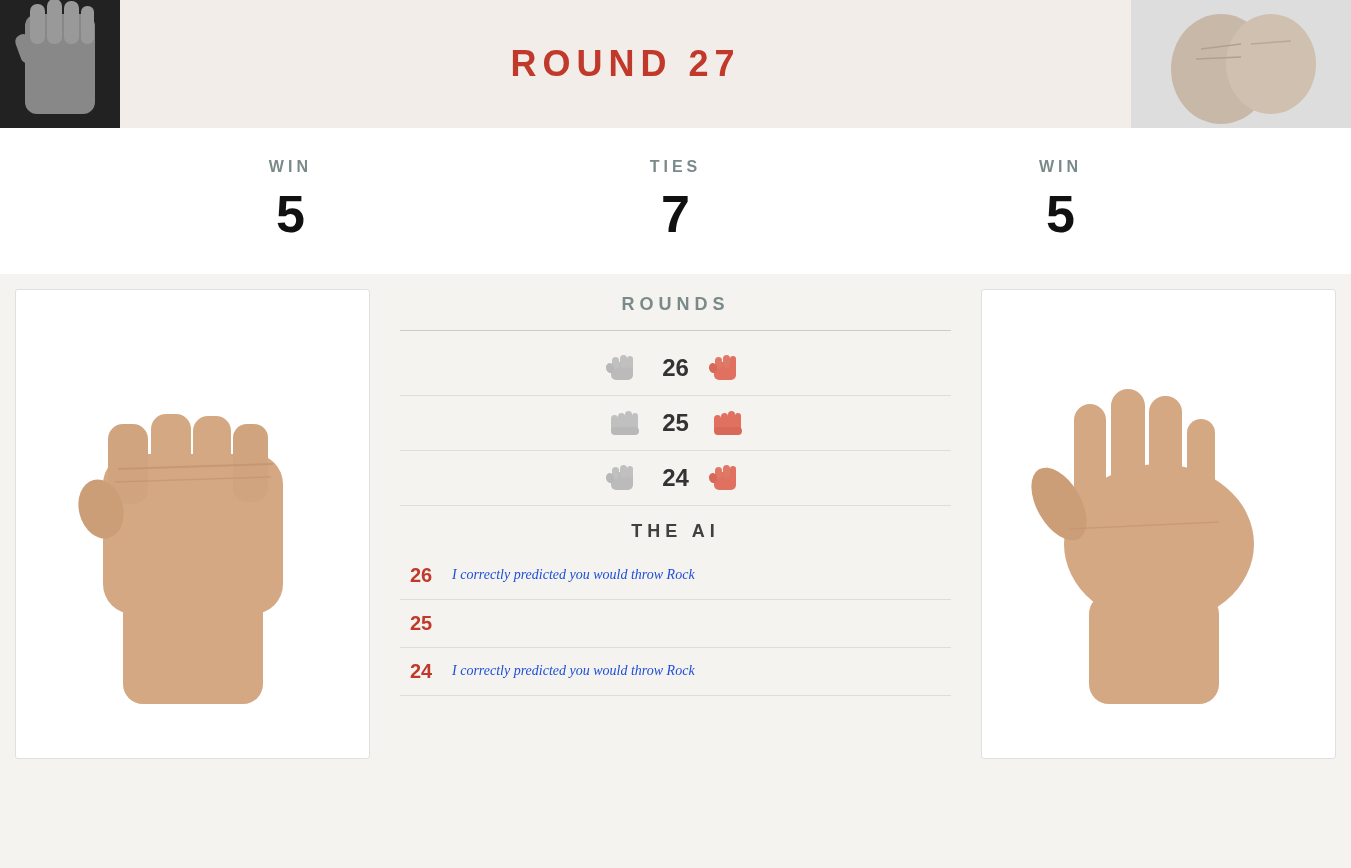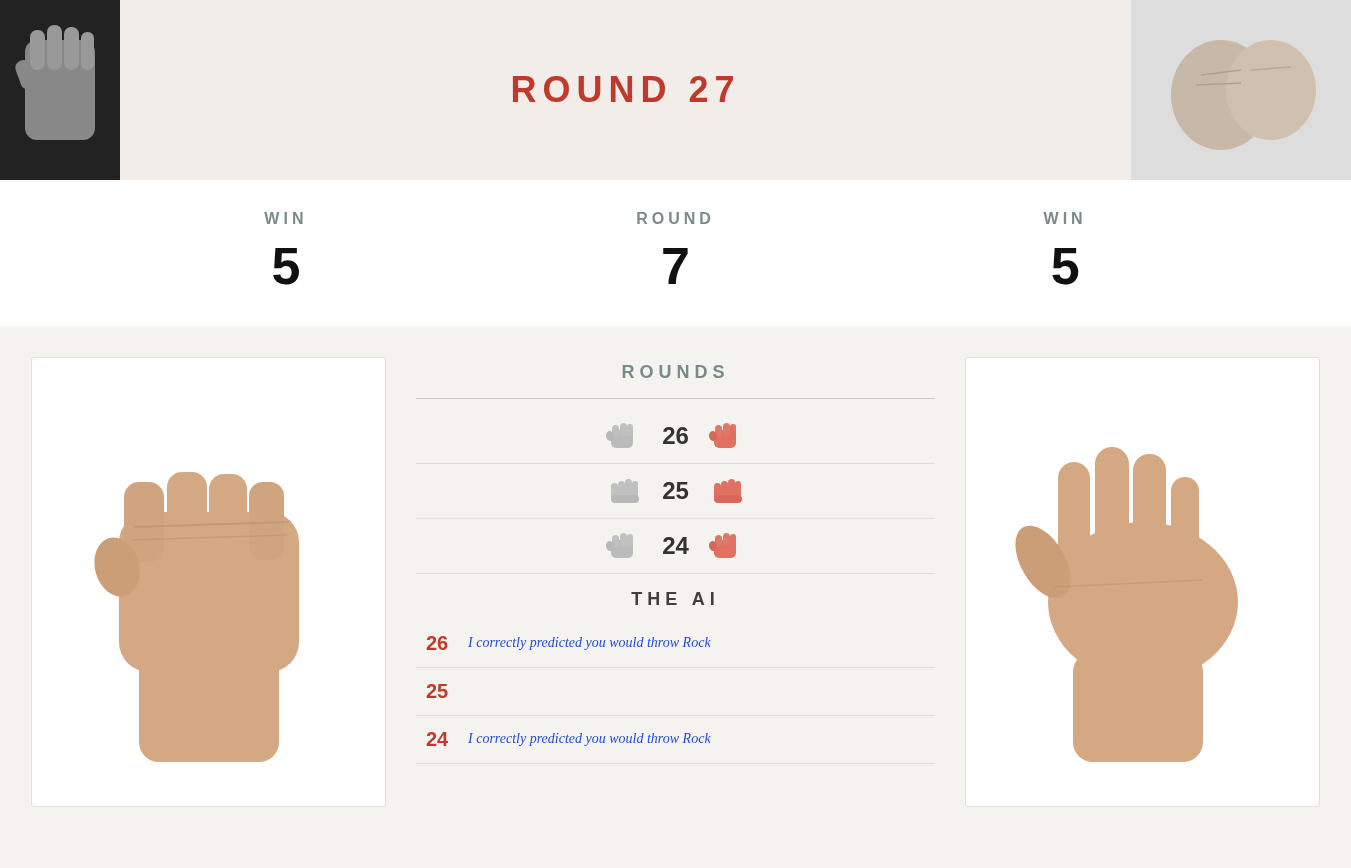--- a/index.html
+++ b/index.html
@@ -7,21 +7,21 @@
       font-family: 'Georgia', serif;
       background: #f5f3f0;
       width: 1351px;
       min-height: 868px;
       overflow-x: hidden;
     }
 
     
     .hero {
       width: 100%;
-      height: 180px;
+      height: 128px;
       background: #4c1d95;
       position: relative;
       overflow: hidden;
       display: flex;
       align-items: stretch;
     }
 
     
     .round-title {
       font-size: 36px;
@@ -54,21 +54,21 @@
     .score-number {
       font-size: 52px;
       font-weight: 900;
       color: #111;
       font-family: 'Arial Black', sans-serif;
     }
 
     
     .main-content {
       display: flex;
-      padding: 16px;
+      padding: 0;
       background: #f5f3f0;
       min-height: 500px;
     }
 
     .left-panel {
       width: 355px;
       min-height: 450px;
       background: #fff;
       border: 1px solid #e0e0e0;
       margin: 15px 0 15px 15px;
@@ -217,21 +217,21 @@
     </svg>
   </div>
 </div>
 
 <div class="score-section">
   <div class="score-block">
     <div class="score-label">WIN</div>
     <div class="score-number">5</div>
   </div>
   <div class="score-block">
-    <div class="score-label">ROUND</div>
+    <div class="score-label">TIES</div>
     <div class="score-number">7</div>
   </div>
   <div class="score-block">
     <div class="score-label">WIN</div>
     <div class="score-number">5</div>
   </div>
 </div>
 
 <div class="main-content">
 

